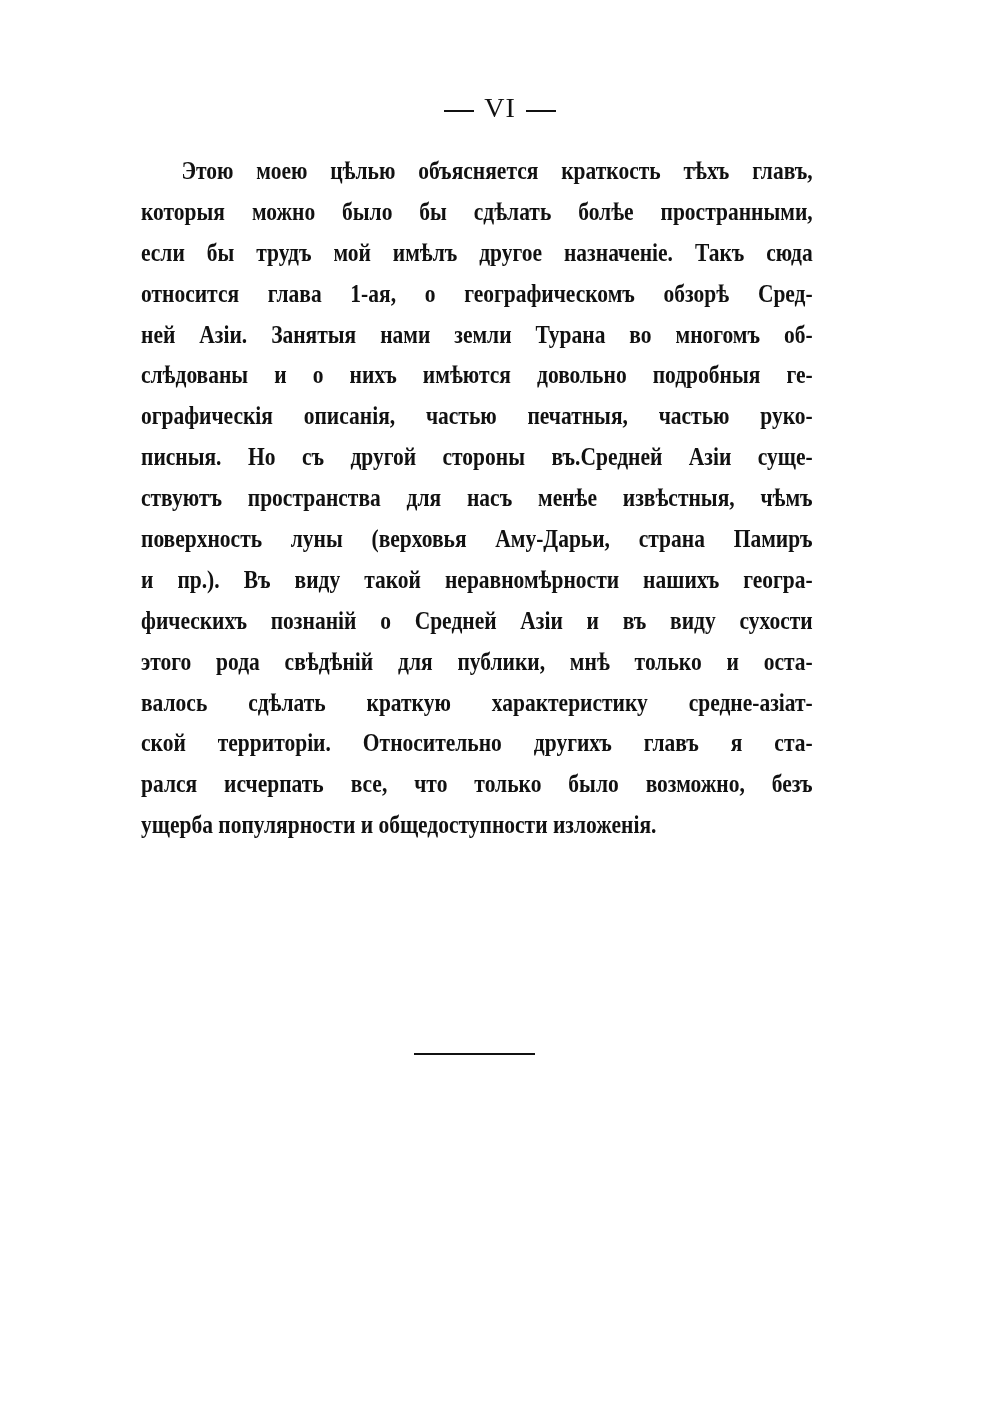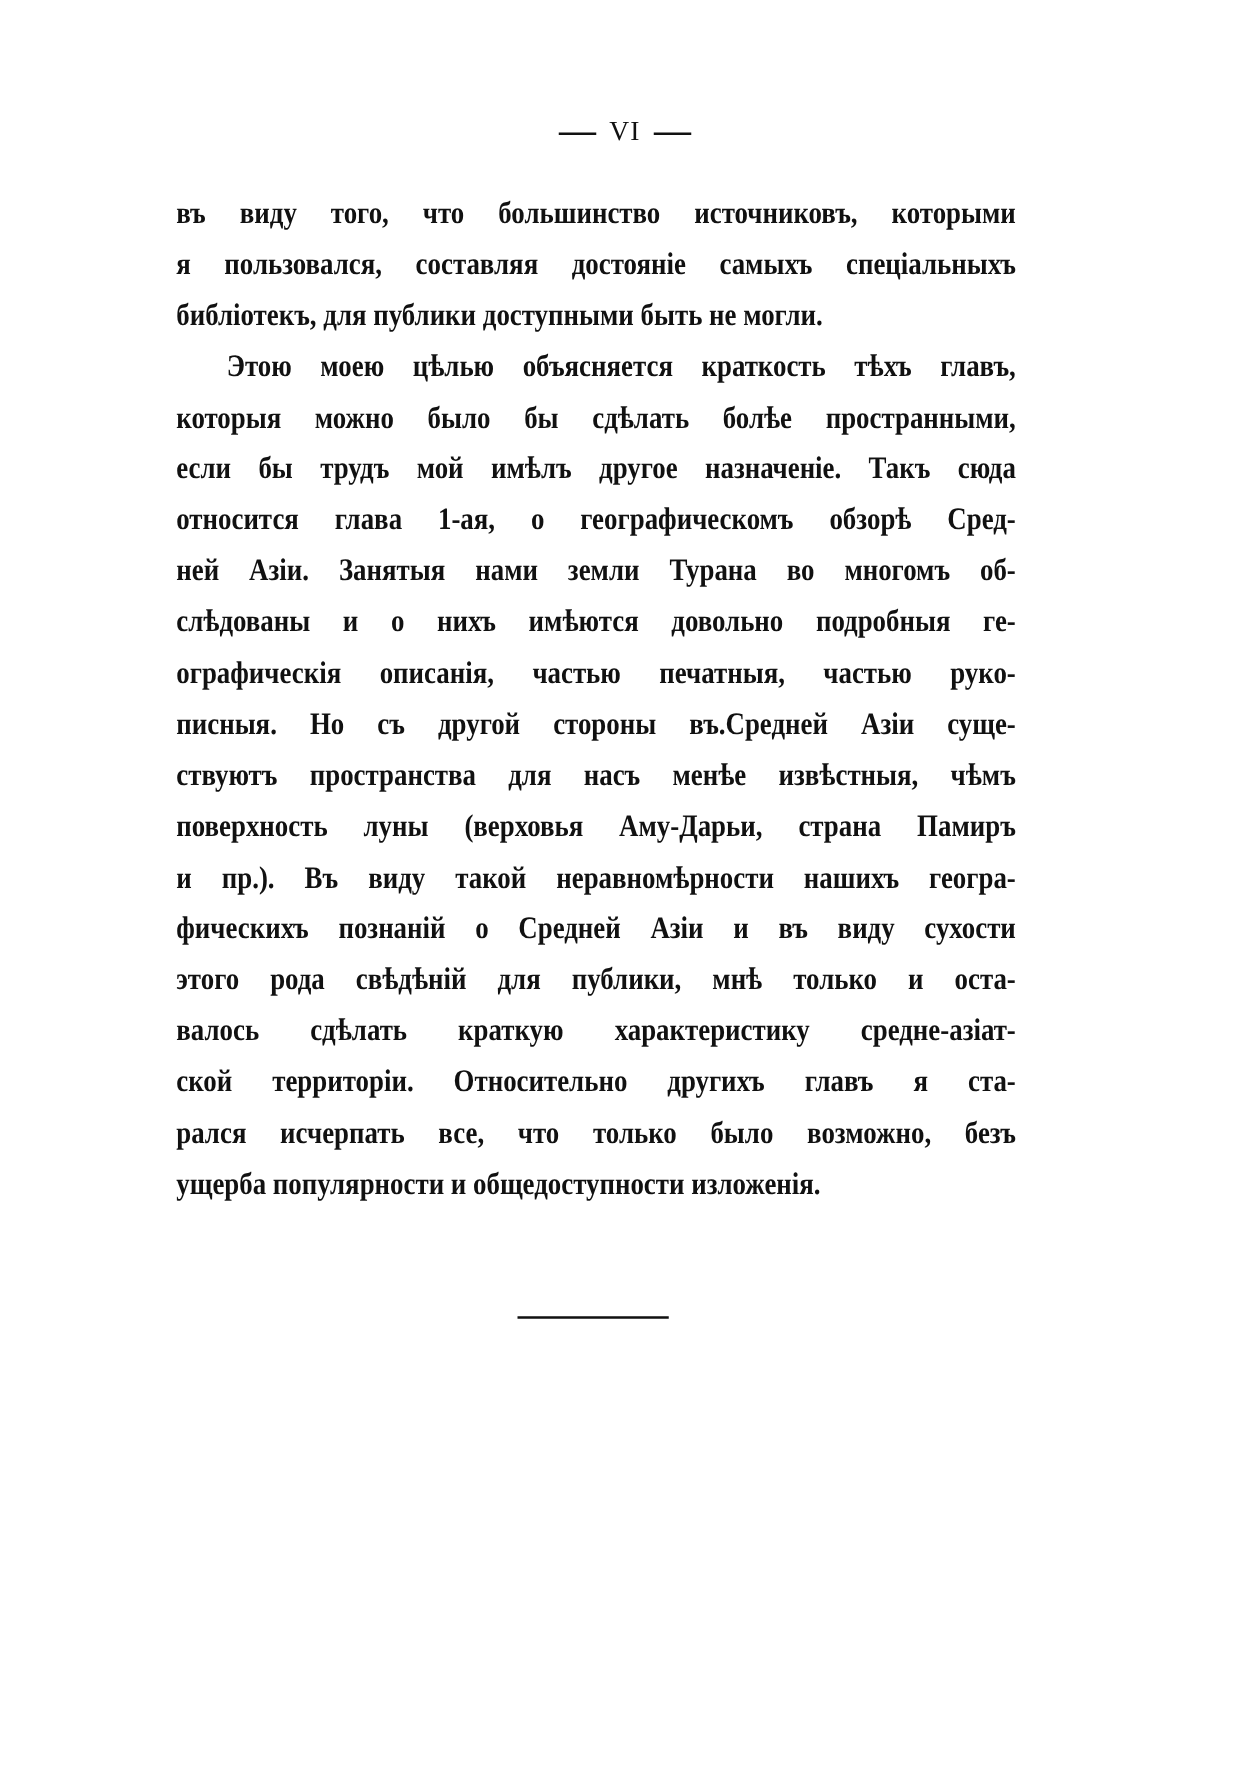--- a/index.html
+++ b/index.html
@@ -1,42 +1,37 @@
 <!DOCTYPE html>
 <html><head>
 <meta charset="utf-8">
 <style>
   html, body { margin:0; padding:0; background:#ffffff; }
   body { width:1000px; height:1419px; position:relative; overflow:hidden;
          font-family:"Liberation Serif","DejaVu Serif",serif; color:#111; }
   .page-number { position:absolute; top:92px; left:0; width:1000px; text-align:center;
-                 font-size:22px; letter-spacing:1px; }
+                 font-size:28px; letter-spacing:1px; }
   .page-number .dash { display:inline-block; width:30px; height:2px; background:#111;
                  vertical-align:middle; margin:0 10px; }
   .text-block { position:absolute; left:141px; width:672px; top:151px; }
   .line { height:40.9px; line-height:40.9px; font-size:25px; font-weight:bold;
           white-space:nowrap; text-align:justify; text-align-last:justify;
           transform:scaleX(0.86); transform-origin:left center; width:781px; }
   .line.last { text-align-last:left; }
   .line.indent { padding-left:47px; box-sizing:border-box; }
   .end-rule { position:absolute; left:414px; top:1053px; width:121px; height:2px; background:#111; }
 </style>
 </head>
 <body>
 
 <div class="page-number">
   <span class="dash"></span><span>VI</span><span class="dash"></span>
 </div>
 
 <div class="text-block">
-  <div>
-    <div class="line">въ виду того, что большинство источниковъ, которыми</div>
-    <div class="line">я пользовался, составляя достояніе самыхъ спеціальныхъ</div>
-    <div class="line last">библіотекъ, для публики доступными быть не могли.</div>
-  </div>
   <div>
     <div class="line indent">Этою моею цѣлью объясняется краткость тѣхъ главъ,</div>
     <div class="line">которыя можно было бы сдѣлать болѣе пространными,</div>
     <div class="line">если бы трудъ мой имѣлъ другое назначеніе. Такъ сюда</div>
     <div class="line">относится глава 1-ая, о географическомъ обзорѣ Сред-</div>
     <div class="line">ней Азіи. Занятыя нами земли Турана во многомъ об-</div>
     <div class="line">слѣдованы и о нихъ имѣются довольно подробныя ге-</div>
     <div class="line">ографическія описанія, частью печатныя, частью руко-</div>
     <div class="line">писныя. Но съ другой стороны въ.Средней Азіи суще-</div>
     <div class="line">ствуютъ пространства для насъ менѣе извѣстныя, чѣмъ</div>

